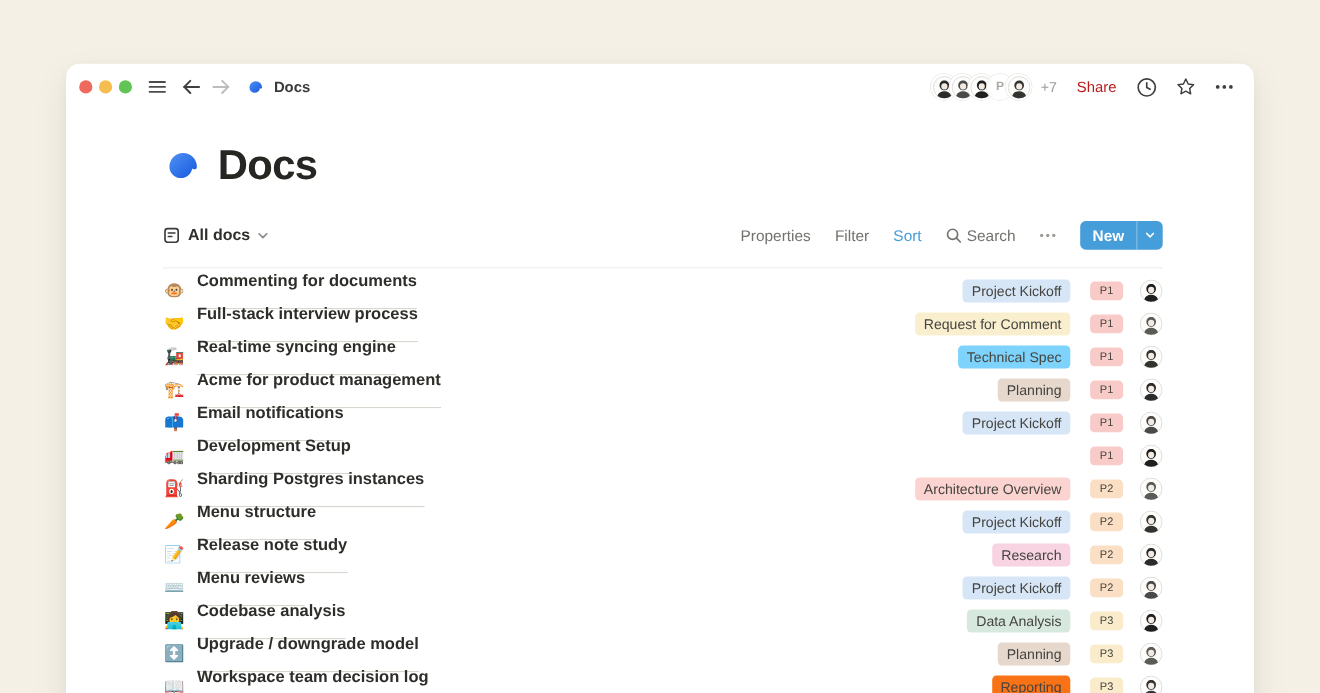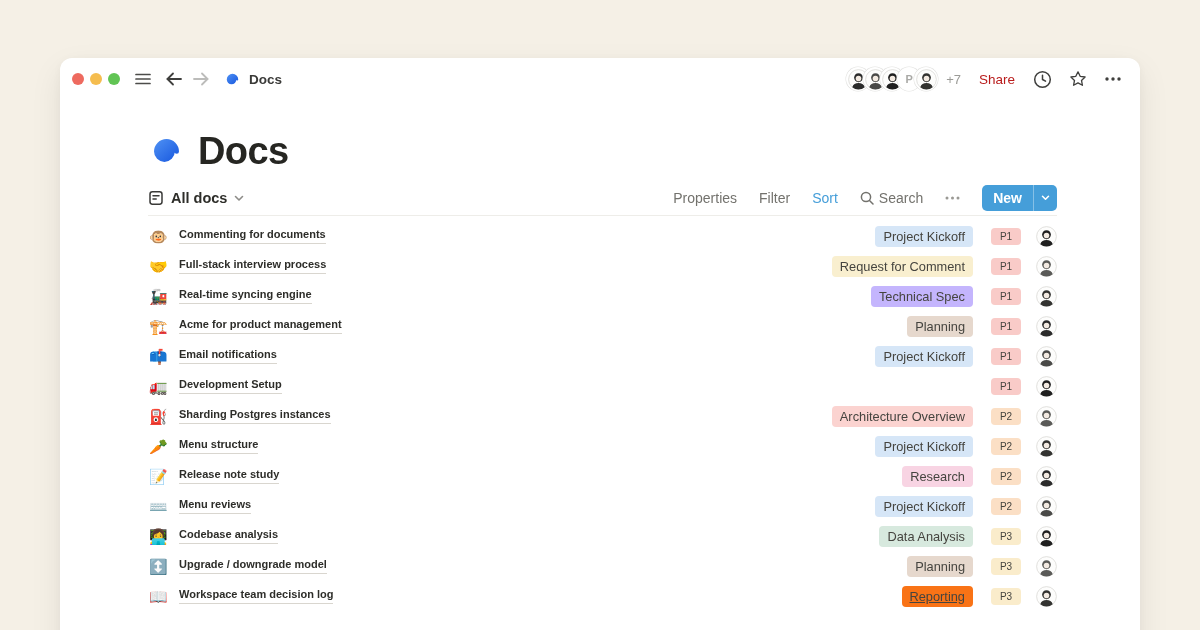--- a/index.html
+++ b/index.html
@@ -39,38 +39,38 @@
   .tb-extra { margin-left:8px; font-size:13px; color:#9b9b97; }
   .tb-share { margin-left:18px; font-size:13.5px; color:#b91c1c; cursor:default; }
   .tb-clock { margin-left:18px; }
   .tb-star { margin-left:16px; }
   .tb-dots { margin-left:16px; }
   
   .content { padding:0 83px 0 88px; }
   .page-header { display:flex; align-items:center; gap:13px; margin-top:30px; }
   .page-title { font-size:38px; font-weight:700; color:#262622; letter-spacing:-0.6px; margin:0; }
   
-  .viewbar { display:flex; align-items:center; margin-top:12px; padding-bottom:4px; border-bottom:1px solid #eeede9;text-align:right; }
+  .viewbar { display:flex; align-items:center; margin-top:28px; padding-bottom:16px; border-bottom:1px solid #eeede9;text-align:right; }
   .view-left { display:flex; align-items:center; gap:7px; }
   .view-label { font-size:14.5px; font-weight:700; color:#2e2e2a; }
   .toolbar-right { margin-left:auto; display:flex; align-items:center; gap:22px; }
   .tb-action { font-size:14px; color:#73726d; cursor:default; }
   .tb-action.active { color:#459ed9; }
   .search-item { display:flex; align-items:center; gap:5px; font-size:14px; color:#73726d; }
   .new-btn { display:flex; align-items:center; height:26px; border-radius:5px; overflow:hidden; }
   .new-main { padding:0 11px; font-size:14px; font-weight:700; color:#fff; display:flex; align-items:center; height:100%; }
   .new-divider { width:1px; height:100%; background:rgba(255,255,255,0.35); }
   .new-caret { padding:0 7px; display:flex; align-items:center; height:100%; }
   
   .doc-list { margin-top:5px; }
   .doc-row { display:flex; align-items:center; height:30px; }
   .doc-emoji { width:21px; margin-right:10px; font-size:15px; line-height:1; text-align:center; flex:none; }
   .doc-title {
-    font-size:11px; font-weight:600; color:#2d2d29; line-height:1.2;
-    border-bottom:1px solid #d9d6cf; padding-bottom:2px; cursor:default;
+    font-size:15px; font-weight:600; color:#2d2d29; line-height:1.2;
+    border-bottom:1px solid #d9d6cf; padding-bottom:15px; cursor:default;
   }
   .row-right { margin-left:auto; display:flex; align-items:center; }
   .tag { font-size:12.8px; color:#45443f; padding:3px 8px; border-radius:4px; white-space:nowrap; }
   .pri { width:30px; text-align:center; font-size:10px; color:#45443f; padding:3px 0; border-radius:4px; margin-left:18px; }
   .row-avatar { margin-left:15px; width:21px; height:21px; border-radius:50%; flex:none; }
   svg { display:block; }
 </style>
 </head>
 <body>
 
@@ -279,21 +279,21 @@
                 <path d="M4.9 20.8c.9-3.4 3.7-4.9 7.1-4.9s6.2 1.5 7.1 4.9a11.3 11.3 0 0 1 -14.2 0z" fill="#5a5a57"></path>
               </svg>
             </span>
     </span>
   </div>
 
   <div class="doc-row">
     <span class="doc-emoji">🚂</span>
     <span class="doc-title">Real-time syncing engine</span>
     <span class="row-right">
-      <span class="tag" style="background: #c4b5fd;">Technical Spec</span>
+      <span class="tag" style="background: #7dd3fc;">Technical Spec</span>
       <span class="pri" style="background: rgb(249, 203, 200);">P1</span>
       <span class="row-avatar">
               <svg width="21" height="21" viewBox="0 0 24 24">
                 <circle cx="12" cy="12" r="11.3" fill="#fdfdfc" stroke="#dddcd8" stroke-width="1"></circle>
                 <path d="M12 4.8c-3 0-5 2.2-5 5 0 3 2 5.2 5 5.2s5-2.2 5-5.2c0-2.8-2-5-5-5z" fill="#333330"></path>
                 <circle cx="12" cy="10.9" r="3.2" fill="#f3eae1"></circle>
                 <path d="M4.9 20.8c.9-3.4 3.7-4.9 7.1-4.9s6.2 1.5 7.1 4.9a11.3 11.3 0 0 1 -14.2 0z" fill="#333330"></path>
               </svg>
             </span>
     </span>

